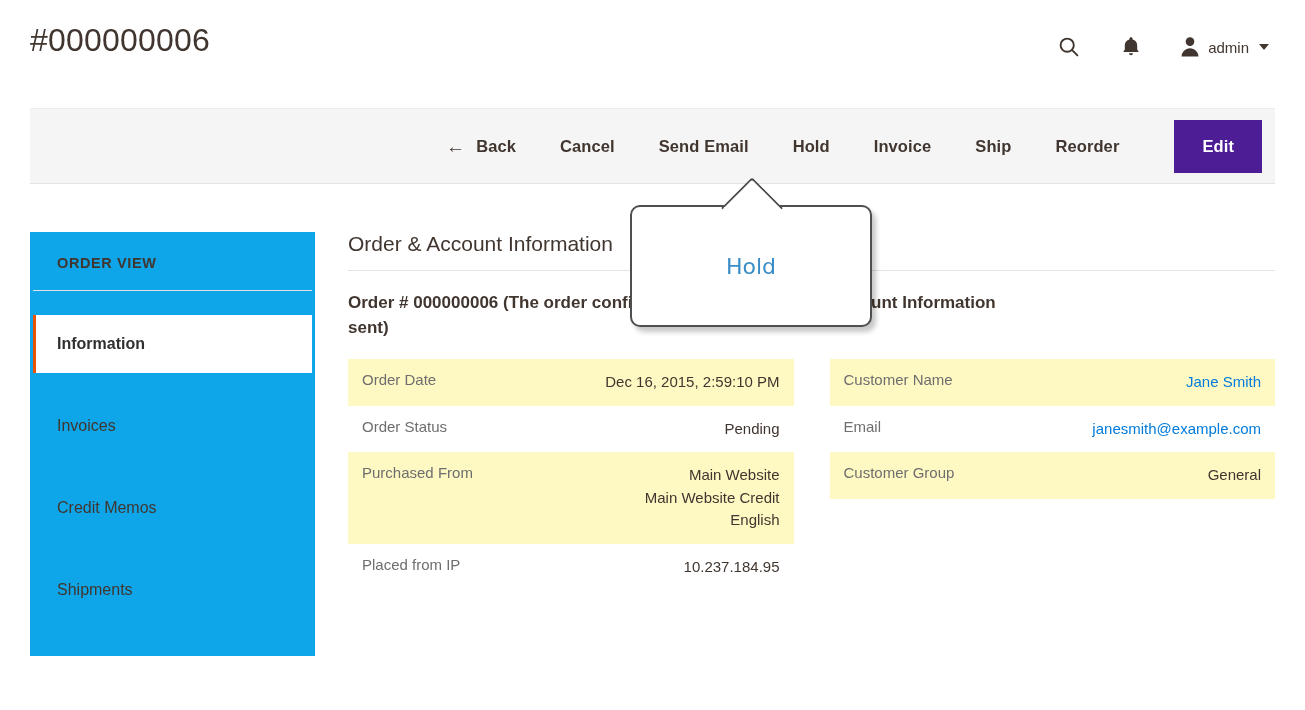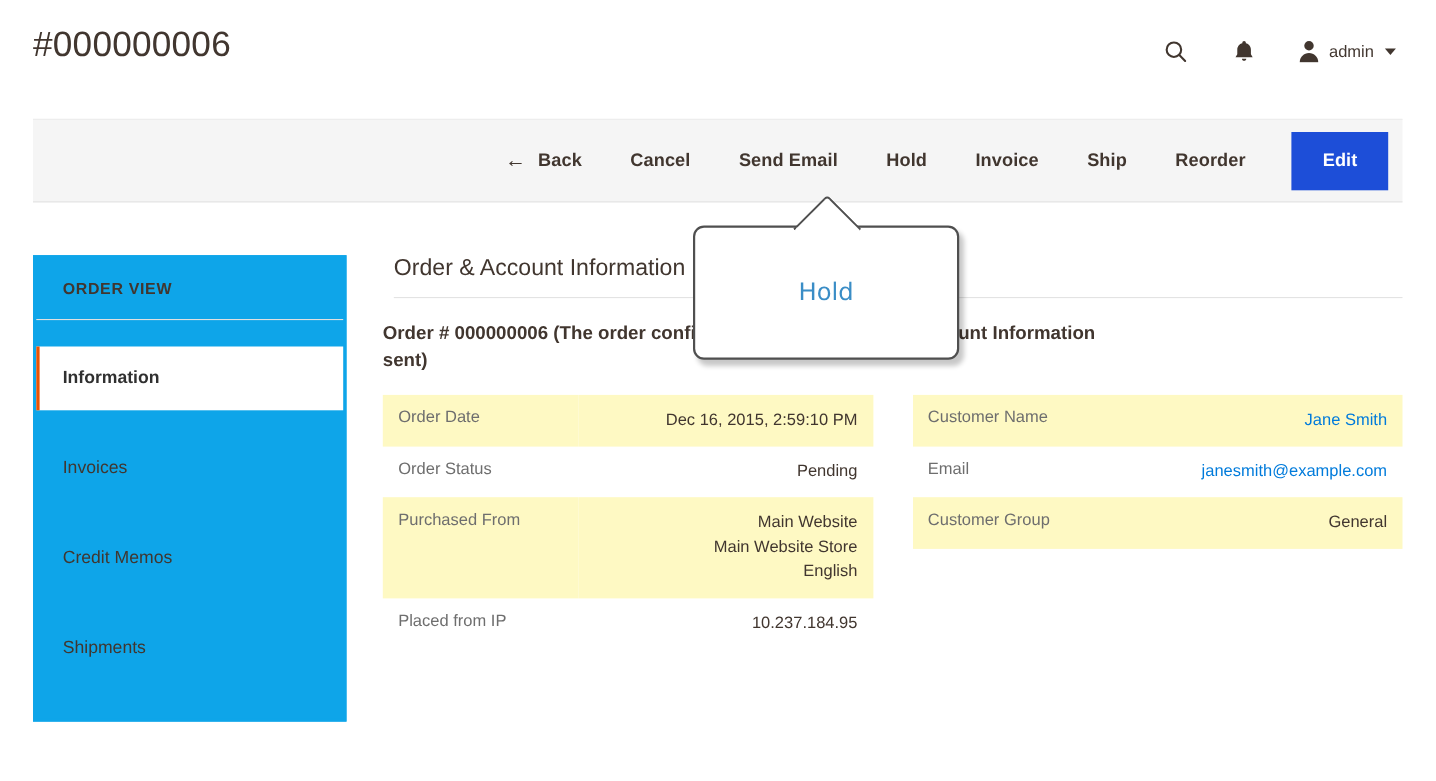--- a/index.html
+++ b/index.html
@@ -99,24 +99,24 @@
     white-space: nowrap;
     font-family: "Liberation Sans", sans-serif;
     letter-spacing: 0.1px;
   }
   .tb-btn.back {
     display: inline-flex;
     align-items: center;
     gap: 11px;
   }
   .tb-btn.primary {
-    background: #1d4ed8;
+    background: #4c1d95;
     color: #ffffff;
     padding: 17px 28px;
-    margin-left: 20px;
+    margin-left: 33px;
   }
   .arrow-left {
     font-size: 19px;
     line-height: 1;
     font-weight: 400;
   }
 
   
   .content {
     position: absolute;
@@ -167,21 +167,20 @@
 
   
   .main {
     position: absolute;
     left: 348px;
     top: 0;
     width: 927px;
   }
   .section-heads {
     display: flex;
-    margin-left: 10px;
   }
   .sec-head {
     flex: 1 1 0;
     font-size: 21px;
     font-weight: 400;
     color: #41362f;
     padding-bottom: 14px;
     border-bottom: 1px solid #e3e3e3;
   }
   .cols {
@@ -367,21 +366,21 @@
             <td>Dec 16, 2015, 2:59:10 PM</td>
           </tr>
           <tr>
             <th>Order Status</th>
             <td>Pending</td>
           </tr>
           <tr class="striped">
             <th>Purchased From</th>
             <td class="multiline">
               <span>Main Website</span>
-              <span>Main Website Store</span>
+              <span>Main Website Credit</span>
               <span>English</span>
             </td>
           </tr>
           <tr>
             <th>Placed from IP</th>
             <td>10.237.184.95</td>
           </tr>
         </tbody>
           </table>
       </div>

